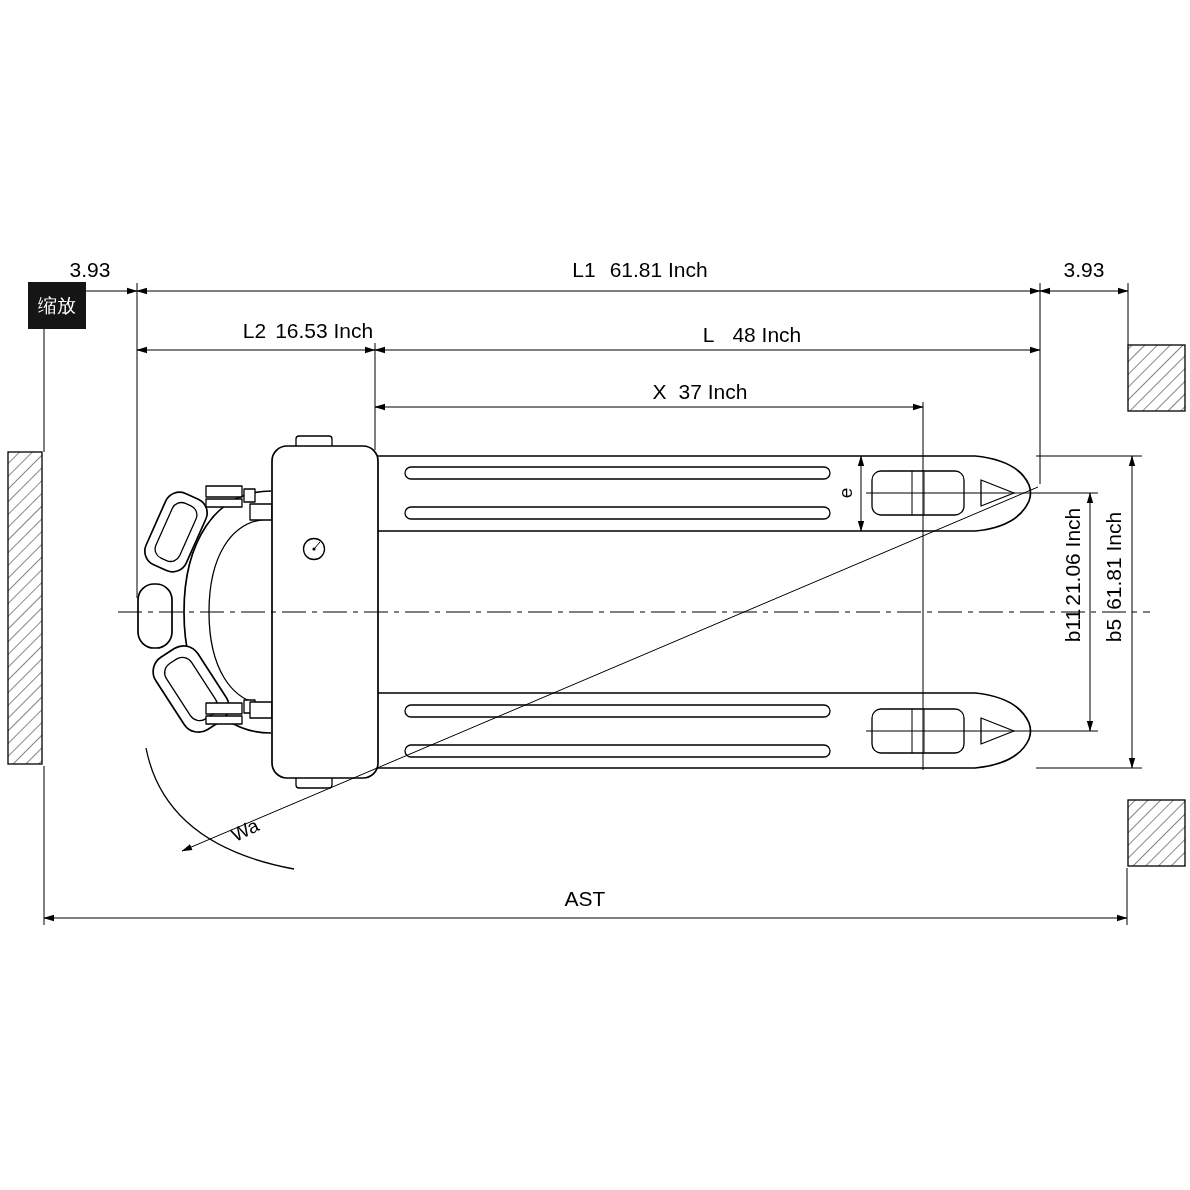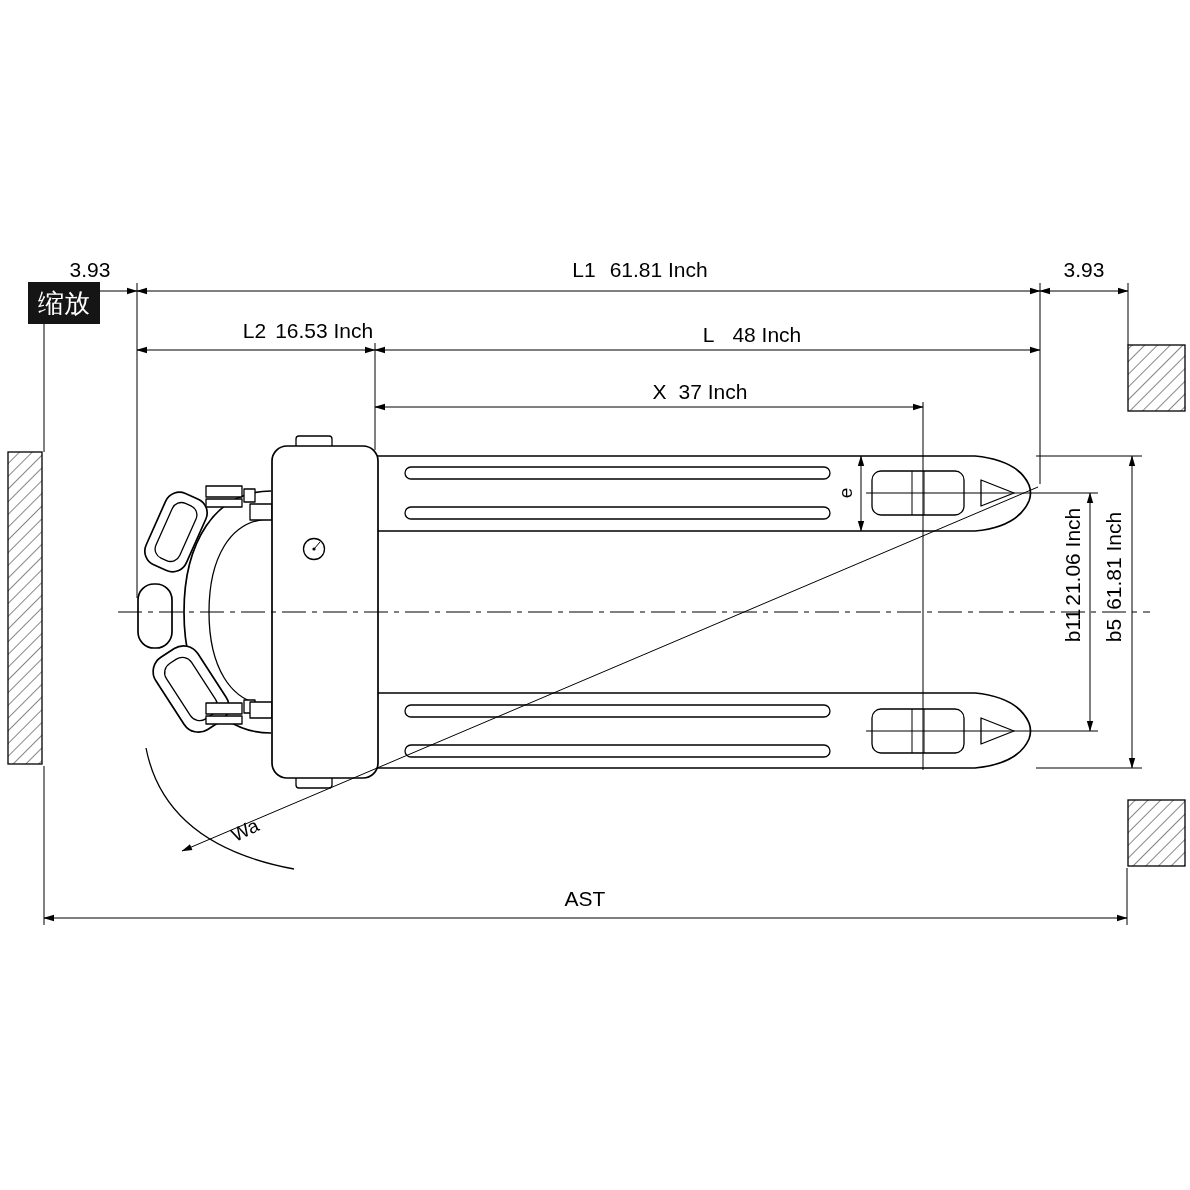--- a/index.html
+++ b/index.html
@@ -10,21 +10,21 @@
   .small{font-size:19px;}
   .o  {fill:#fff;stroke:#000;stroke-width:1.7;stroke-linejoin:round;}
   .o2 {fill:#fff;stroke:#000;stroke-width:1.3;stroke-linejoin:round;}
   .nf {fill:none;stroke:#000;stroke-width:1.3;}
   .ext{stroke:#000;stroke-width:1;}
   .dimline{stroke:#000;stroke-width:1;marker-start:url(#arr);marker-end:url(#arr);}
   .diag{stroke:#000;stroke-width:1;marker-end:url(#arr);}
   .cl {stroke:#000;stroke-width:1;stroke-dasharray:24 6 5 6;}
   .hw {fill:url(#hatch);stroke:#000;stroke-width:1.3;}
   .zoom-badge{position:absolute;left:28px;top:282px;background:#151515;color:#fff;
-      font-size:26px;line-height:1;padding:8px 10px;cursor:pointer;user-select:none;}
+      font-size:19px;line-height:1;padding:14px 10px;cursor:pointer;user-select:none;}
 </style>
 </head>
 <body>
 
 <div class="stage">
 
 <svg width="1190" height="1190" viewBox="0 0 1190 1190">
   <defs>
     <marker id="arr" viewBox="0 0 11 8" refX="10.5" refY="4" markerWidth="11" markerHeight="8" orient="auto-start-reverse">
       <path d="M0.5,0.8 L11,4 L0.5,7.2 Z" fill="#000"></path>

